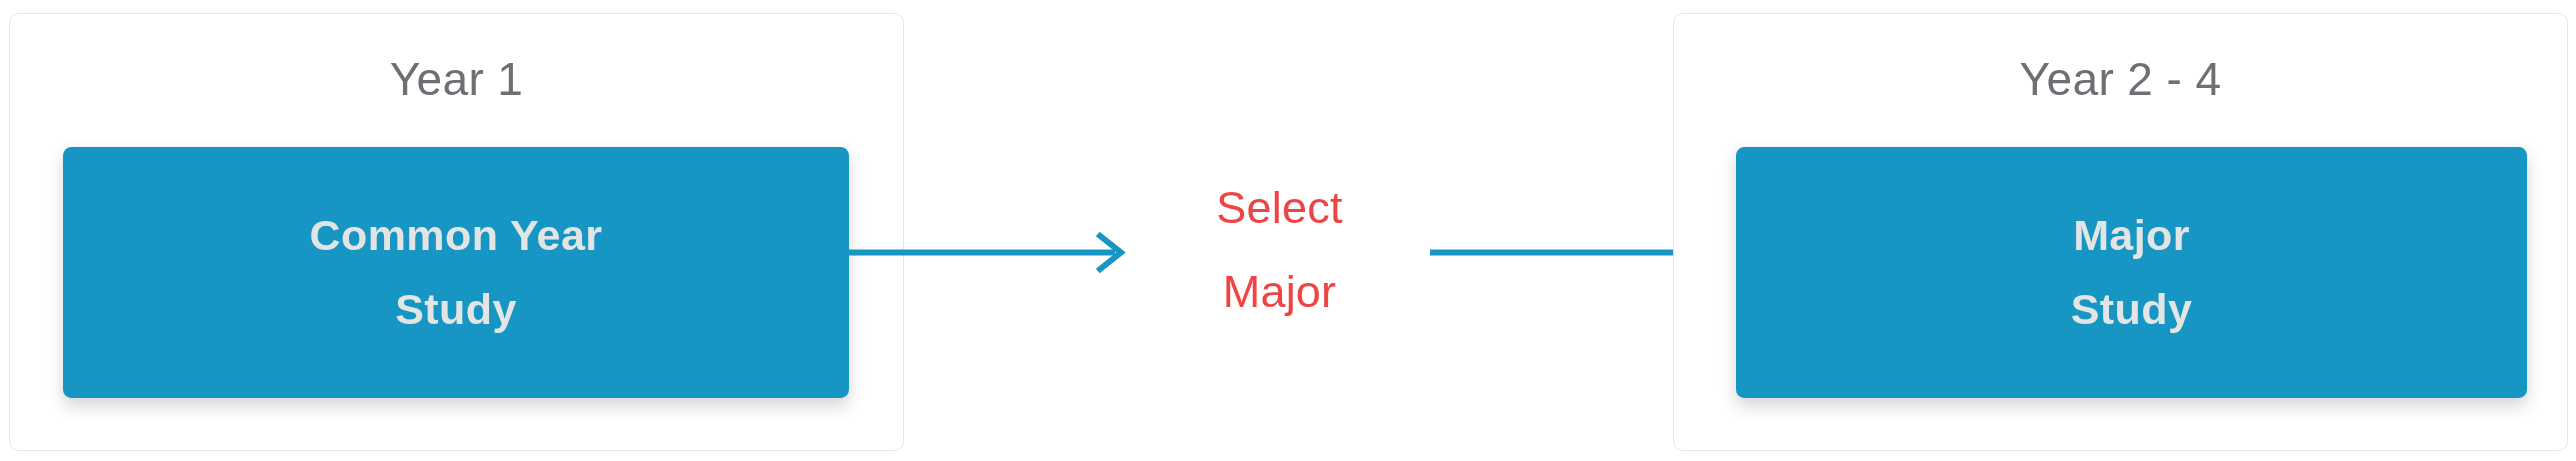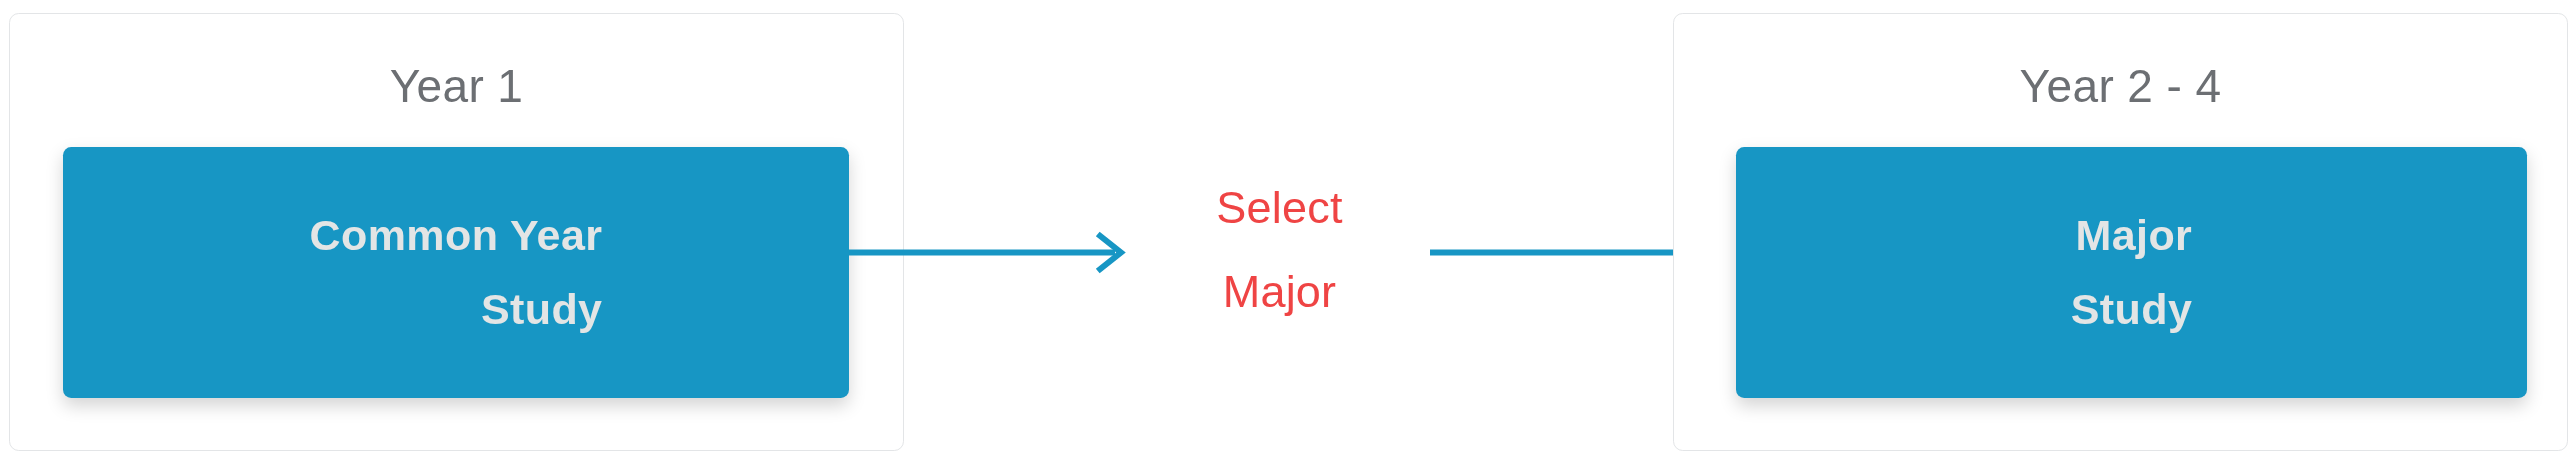--- a/index.html
+++ b/index.html
@@ -29,21 +29,21 @@
     background: #ffffff;
     border: 0.7px solid #e3e5e7;
     border-radius: 9.7px;
     box-sizing: border-box;
   }
   #card-left  { left: 9px;   width: 895px; }
   #card-right { left: 1673px; width: 895px; }
 
   .year-label {
     position: absolute;
-    top: 49px;
+    top: 42px;
     left: 0;
     width: 100%;
     text-align: center;
     font-size: 46px;
     font-weight: 400;
     color: #6c6f73;
     letter-spacing: 0.4px;
     line-height: 1;
     white-space: nowrap;
   }
@@ -61,21 +61,21 @@
     justify-content: center;
     box-sizing: border-box;
   }
   #box-common { left: 63px;   width: 786px; }
   #box-major  { left: 1736px; width: 791px; }
 
   .study-text {
     font-size: 43px;
     font-weight: bold;
     color: #e3e5e5;
-    text-align: right;
+    text-align: center;
     line-height: 1.72;
     letter-spacing: 0.4px;
     white-space: pre-line;
   }
 
   
   .arrow {
     position: absolute;
     top: 228px;
     height: 49px;

